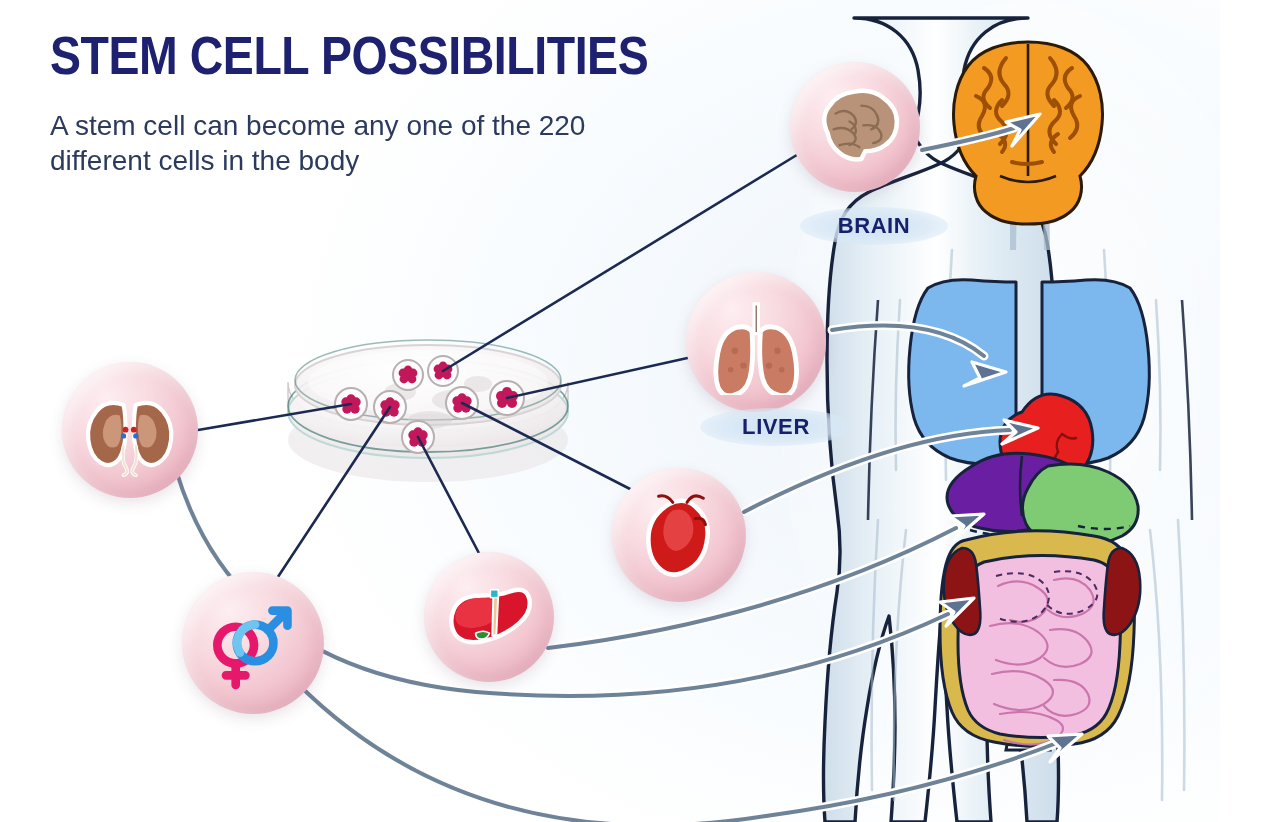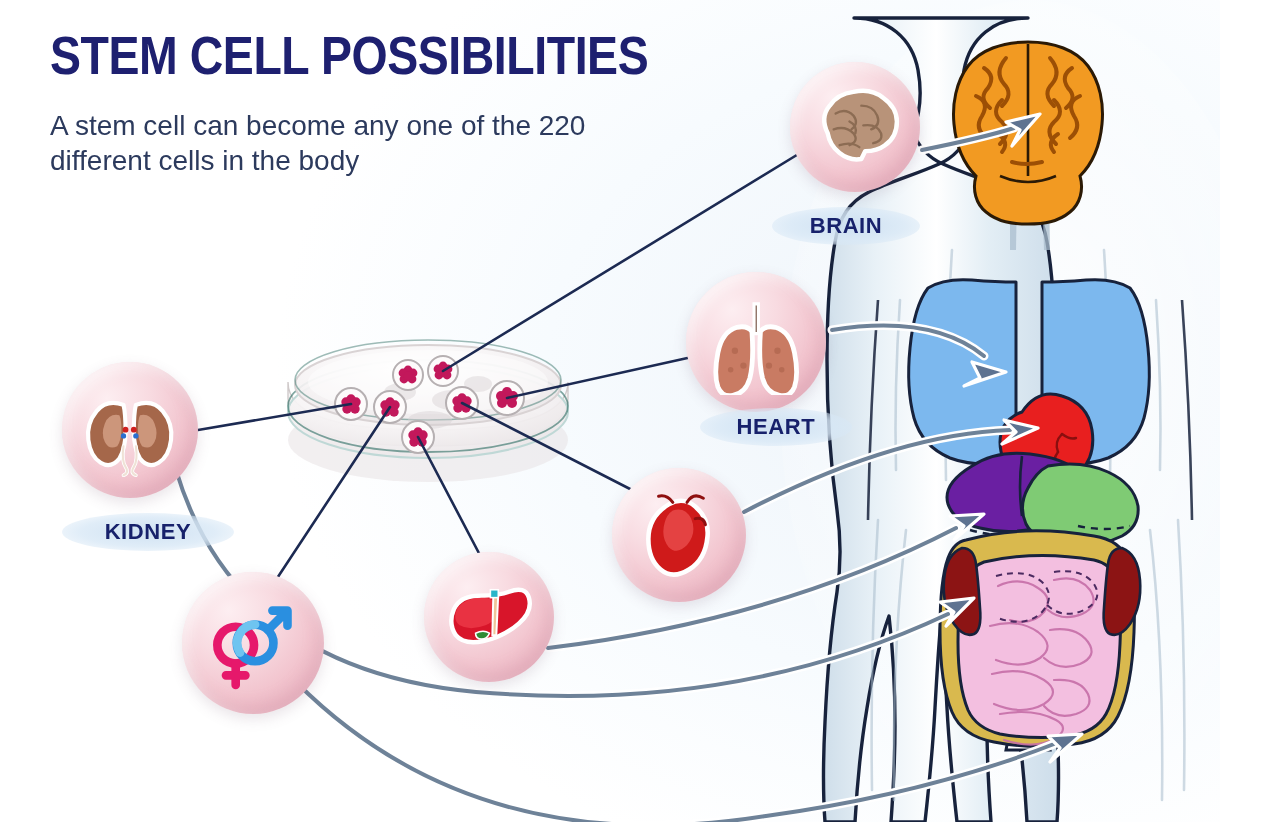--- a/index.html
+++ b/index.html
@@ -431,38 +431,38 @@
       <g stroke="#8a6a52" stroke-width="2.4" fill="none" stroke-linecap="round" opacity=".95">
         <path d="M30 36 q10 -6 18 2 q6 8 -2 14"></path>
         <path d="M56 28 q12 0 16 10 q4 10 -6 14"></path>
         <path d="M28 52 q12 -4 20 4 q6 8 -4 12"></path>
         <path d="M58 48 q14 -2 18 8 q2 8 -8 10"></path>
         <path d="M34 68 q12 -4 20 2"></path>
         <path d="M44 44 q8 4 6 12"></path>
       </g>
     </svg>
   </div>
-  <div class="organlabel" style="left:772px;top:207px;width:112px;">BRAIN</div>
+  <div class="organlabel" style="left:800px;top:207px;width:112px;">BRAIN</div>
 
   <div class="bubble" style="left:686px;top:272px;width:140px;height:140px;">
     <svg class="glyph" viewBox="0 0 100 100">
       <path d="M48 14 l4 0 l0 28 l-4 0 z" fill="#6b4433" stroke="#ffffff" stroke-width="3"></path>
       <path d="M46 40 q-4 -6 -14 -4 q-14 4 -18 24 q-4 20 0 32 q4 10 14 8 q12 -2 16 -16 q4 -16 2 -44 z" fill="#c97b63" stroke="#ffffff" stroke-width="4.5" stroke-linejoin="round"></path>
       <path d="M54 40 q4 -6 14 -4 q14 4 18 24 q4 20 0 32 q-4 10 -14 8 q-12 -2 -16 -16 q-4 -16 -2 -44 z" fill="#c97b63" stroke="#ffffff" stroke-width="4.5" stroke-linejoin="round"></path>
       <g fill="#a85e47" opacity=".55">
         <circle cx="30" cy="58" r="3"></circle>
           <circle cx="38" cy="72" r="3"></circle>
           <circle cx="26" cy="76" r="2.6"></circle>
         <circle cx="70" cy="58" r="3"></circle>
           <circle cx="62" cy="72" r="3"></circle>
           <circle cx="74" cy="76" r="2.6"></circle>
       </g>
     </svg>
   </div>
-  <div class="organlabel" style="left:700px;top:408px;width:116px;">HEART</div>
+  <div class="organlabel" style="left:700px;top:408px;width:116px;">LIVER</div>
 
   <div class="bubble" style="left:612px;top:468px;width:134px;height:134px;">
     <svg class="glyph" viewBox="0 0 100 100">
       <path d="M40 20 q14 -8 26 2 q14 12 12 30 q-2 22 -18 32 q-16 10 -28 0 q-12 -10 -12 -30 q0 -22 20 -34 z" fill="#cf1a1a" stroke="#ffffff" stroke-width="4.5" stroke-linejoin="round"></path>
       <path d="M44 26 q12 -4 18 8 q6 14 -4 26 q-10 10 -18 2 q-8 -10 -4 -24 q2 -8 8 -12 z" fill="#e84a4a" opacity=".85"></path>
       <g stroke="#8f0f0f" stroke-width="3" fill="none" stroke-linecap="round">
         <path d="M44 18 q-6 -8 -14 -6"></path>
         <path d="M58 18 q6 -10 16 -4"></path>
         <path d="M66 34 q8 -2 10 6"></path>
       </g>
@@ -514,15 +514,14 @@
       <g stroke="#ffffff" stroke-width="3.6" fill="none" stroke-linecap="round">
         <path d="M44 66 q-2 14 2 20 q4 6 -2 8"></path>
         <path d="M56 66 q2 14 -2 20 q-4 6 2 8"></path>
       </g>
       <g stroke="#efe2d6" stroke-width="2" fill="none" stroke-linecap="round">
         <path d="M44 66 q-2 14 2 20 q4 6 -2 8"></path>
         <path d="M56 66 q2 14 -2 20 q-4 6 2 8"></path>
       </g>
     </svg>
   </div>
-  <div class="organlabel" style="left:62px;top:513px;width:136px;">KIDNEY</div>
 
 </div>
 
 </body></html>

